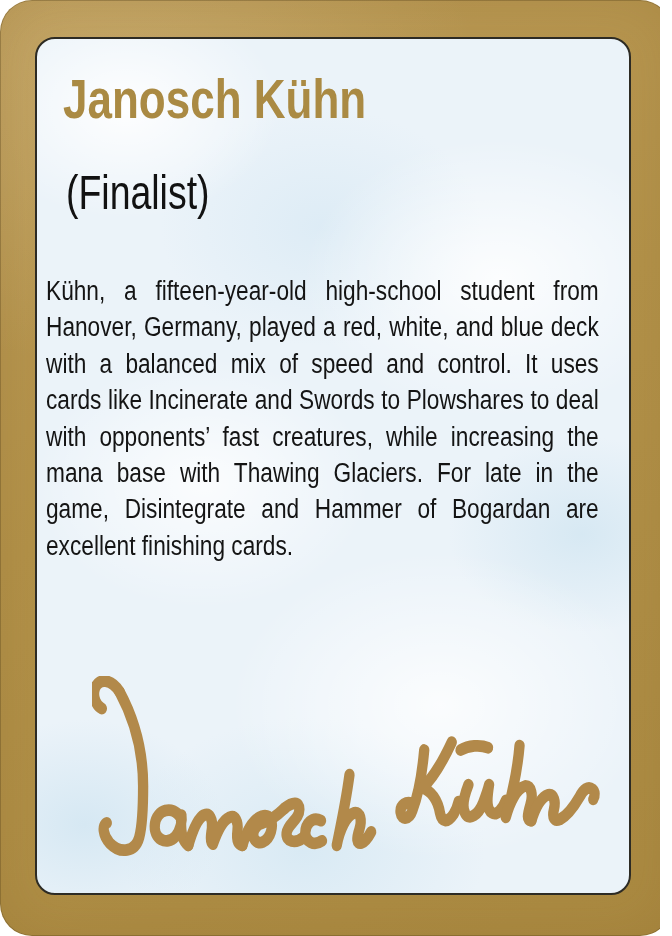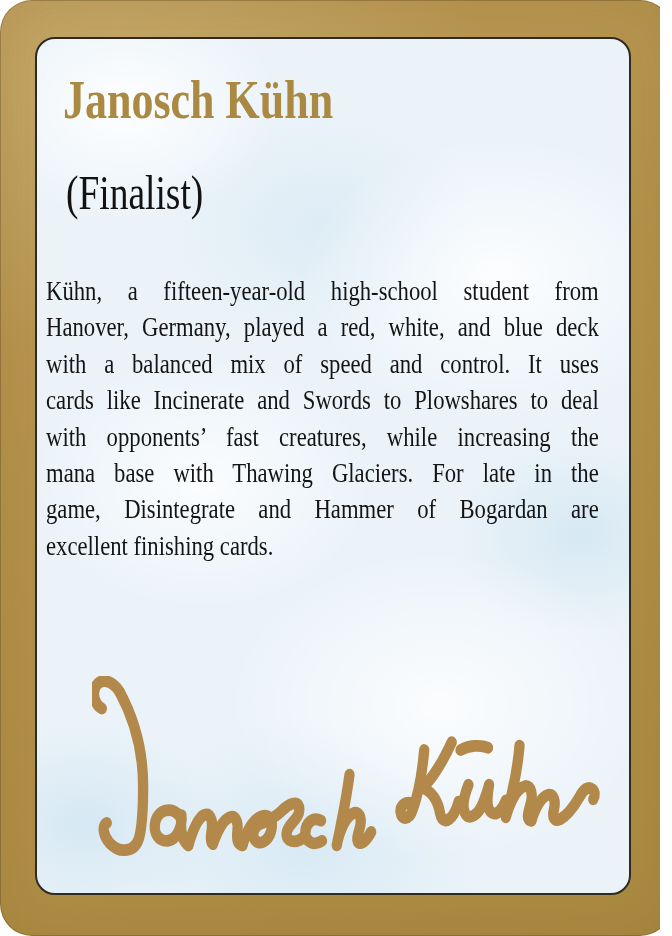--- a/index.html
+++ b/index.html
@@ -1,19 +1,19 @@
 <!DOCTYPE html>
 <html style="--border_gold: #b29149; --border_gold_light: #bb9a57; --border_gold_dark: #aa8941; --title_gold: #aa8a43; --subtitle_black: #121212; --body_text: #141414; --inner_line: #2d2b24; --inner_bg_tint: #ebf3f9; --signature_gold: #b2894a;"><head>
 <meta charset="utf-8">
 <style>
   html,body { margin:0; padding:0; background:#ffffff; }
   .page {
     position:relative; width:660px; height:936px; overflow:hidden;
     background:#ffffff;
-    font-family:Liberation Serif, serif;
+    font-family:Liberation Sans, sans-serif;
   }
   
   .card-border {
     position:absolute; left:0; top:0; width:672px; height:936px;
     border-radius:32px;
     background:
       radial-gradient(500px 400px at 20% 10%, rgba(255,240,200,0.18), transparent 70%),
       linear-gradient(155deg, var(--border_gold_light) 0%, var(--border_gold) 45%, var(--border_gold_dark) 100%);
     box-shadow: inset 0 0 0 1px rgba(90,70,30,0.35), inset 0 0 60px rgba(120,90,30,0.18);
   }

